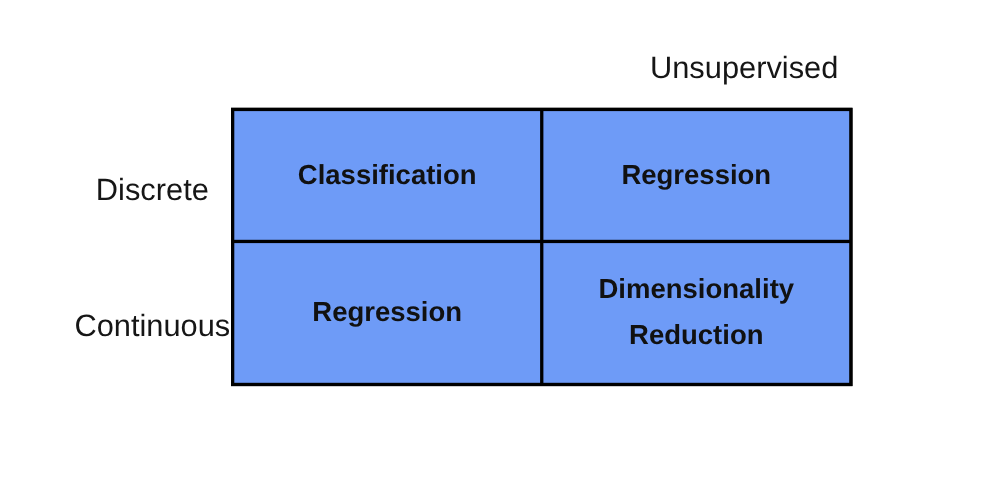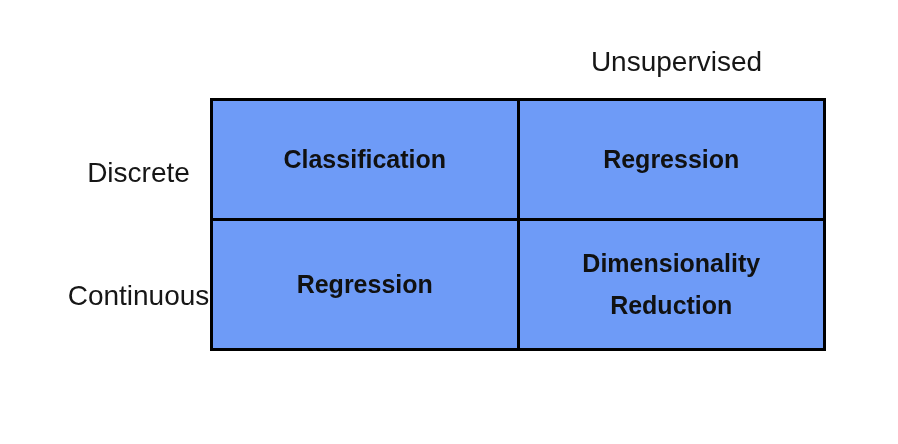--- a/index.html
+++ b/index.html
@@ -40,21 +40,21 @@
     color: #161616;
     white-space: nowrap;
     margin-left: 36px;
   }
   .row-label.discrete   { top: 155px; }
   .row-label.continuous { top: 278px; }
   .matrix-grid {
     position: absolute;
     left: 210px;
     top: 98px;
-    width: 616px;
+    width: 565px;
     height: 253px;
     box-sizing: border-box;
     border: 3px solid #000000;
     background: #000000;
     display: grid;
     grid-template-columns: 1fr 1fr;
     grid-template-rows: 117px 127px;
     gap: 3px;
   }
   .cell {

